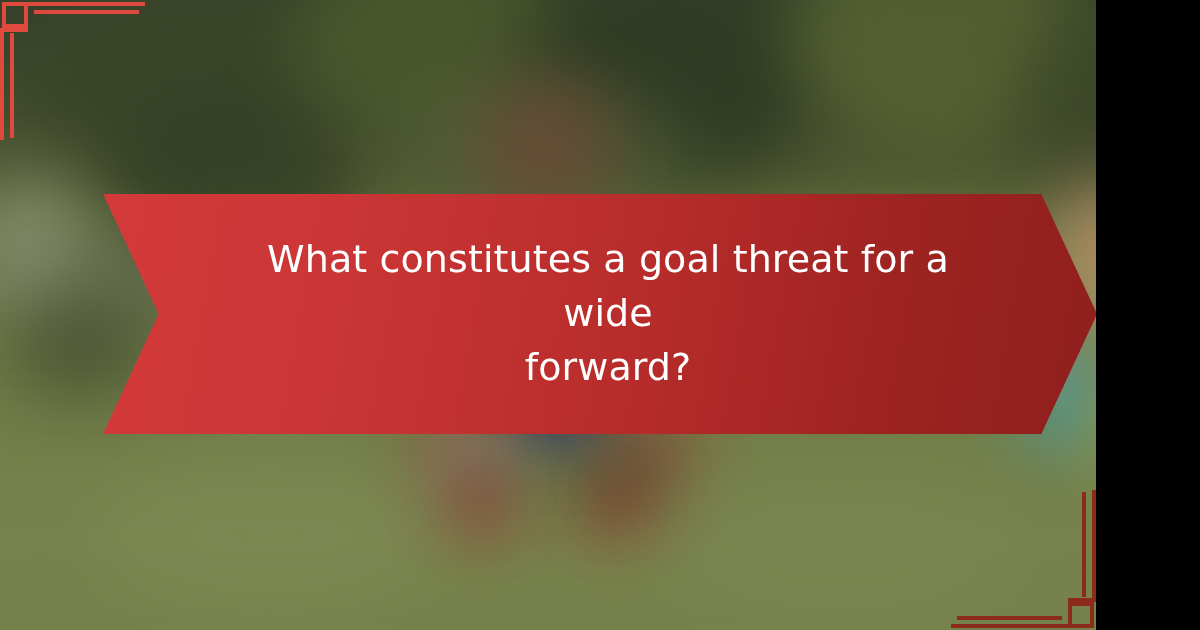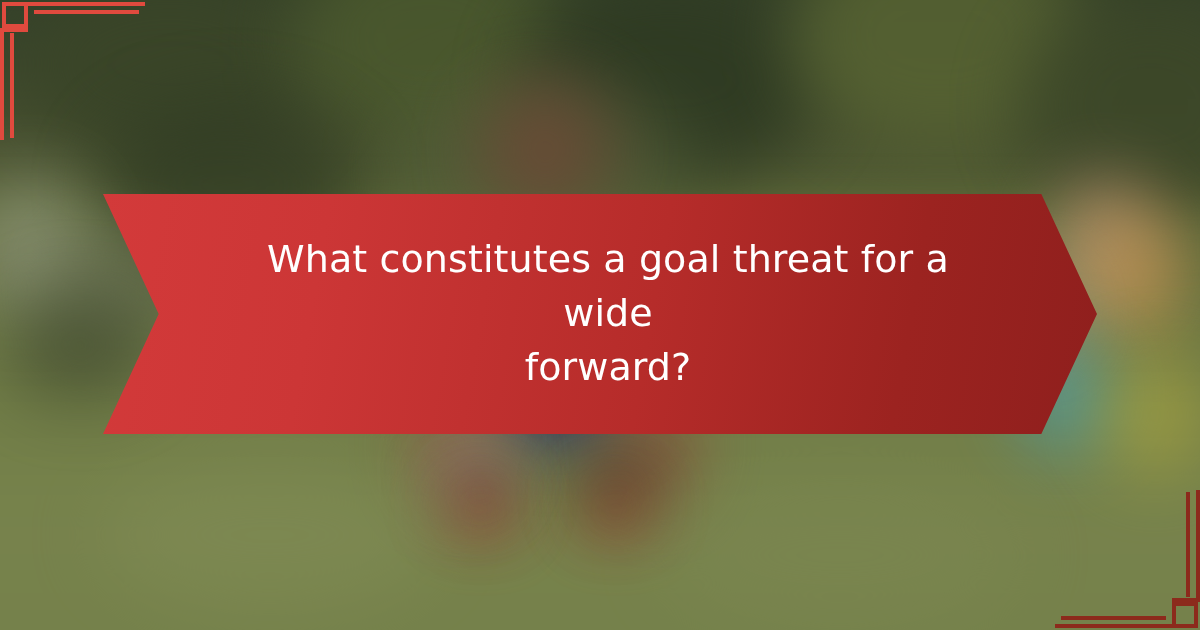--- a/index.html
+++ b/index.html
@@ -2,21 +2,21 @@
 <html><head>
 <meta charset="utf-8">
 <style>
   html, body {
     margin: 0;
     padding: 0;
     background: #000;
   }
   #stage {
     position: relative;
-    width: 1200px;
+    width: 1096px;
     height: 630px;
     overflow: hidden;
     font-family: "DejaVu Sans", sans-serif;
   }
 
   
   #photo {
     position: absolute;
     inset: -40px;
     overflow: hidden;

